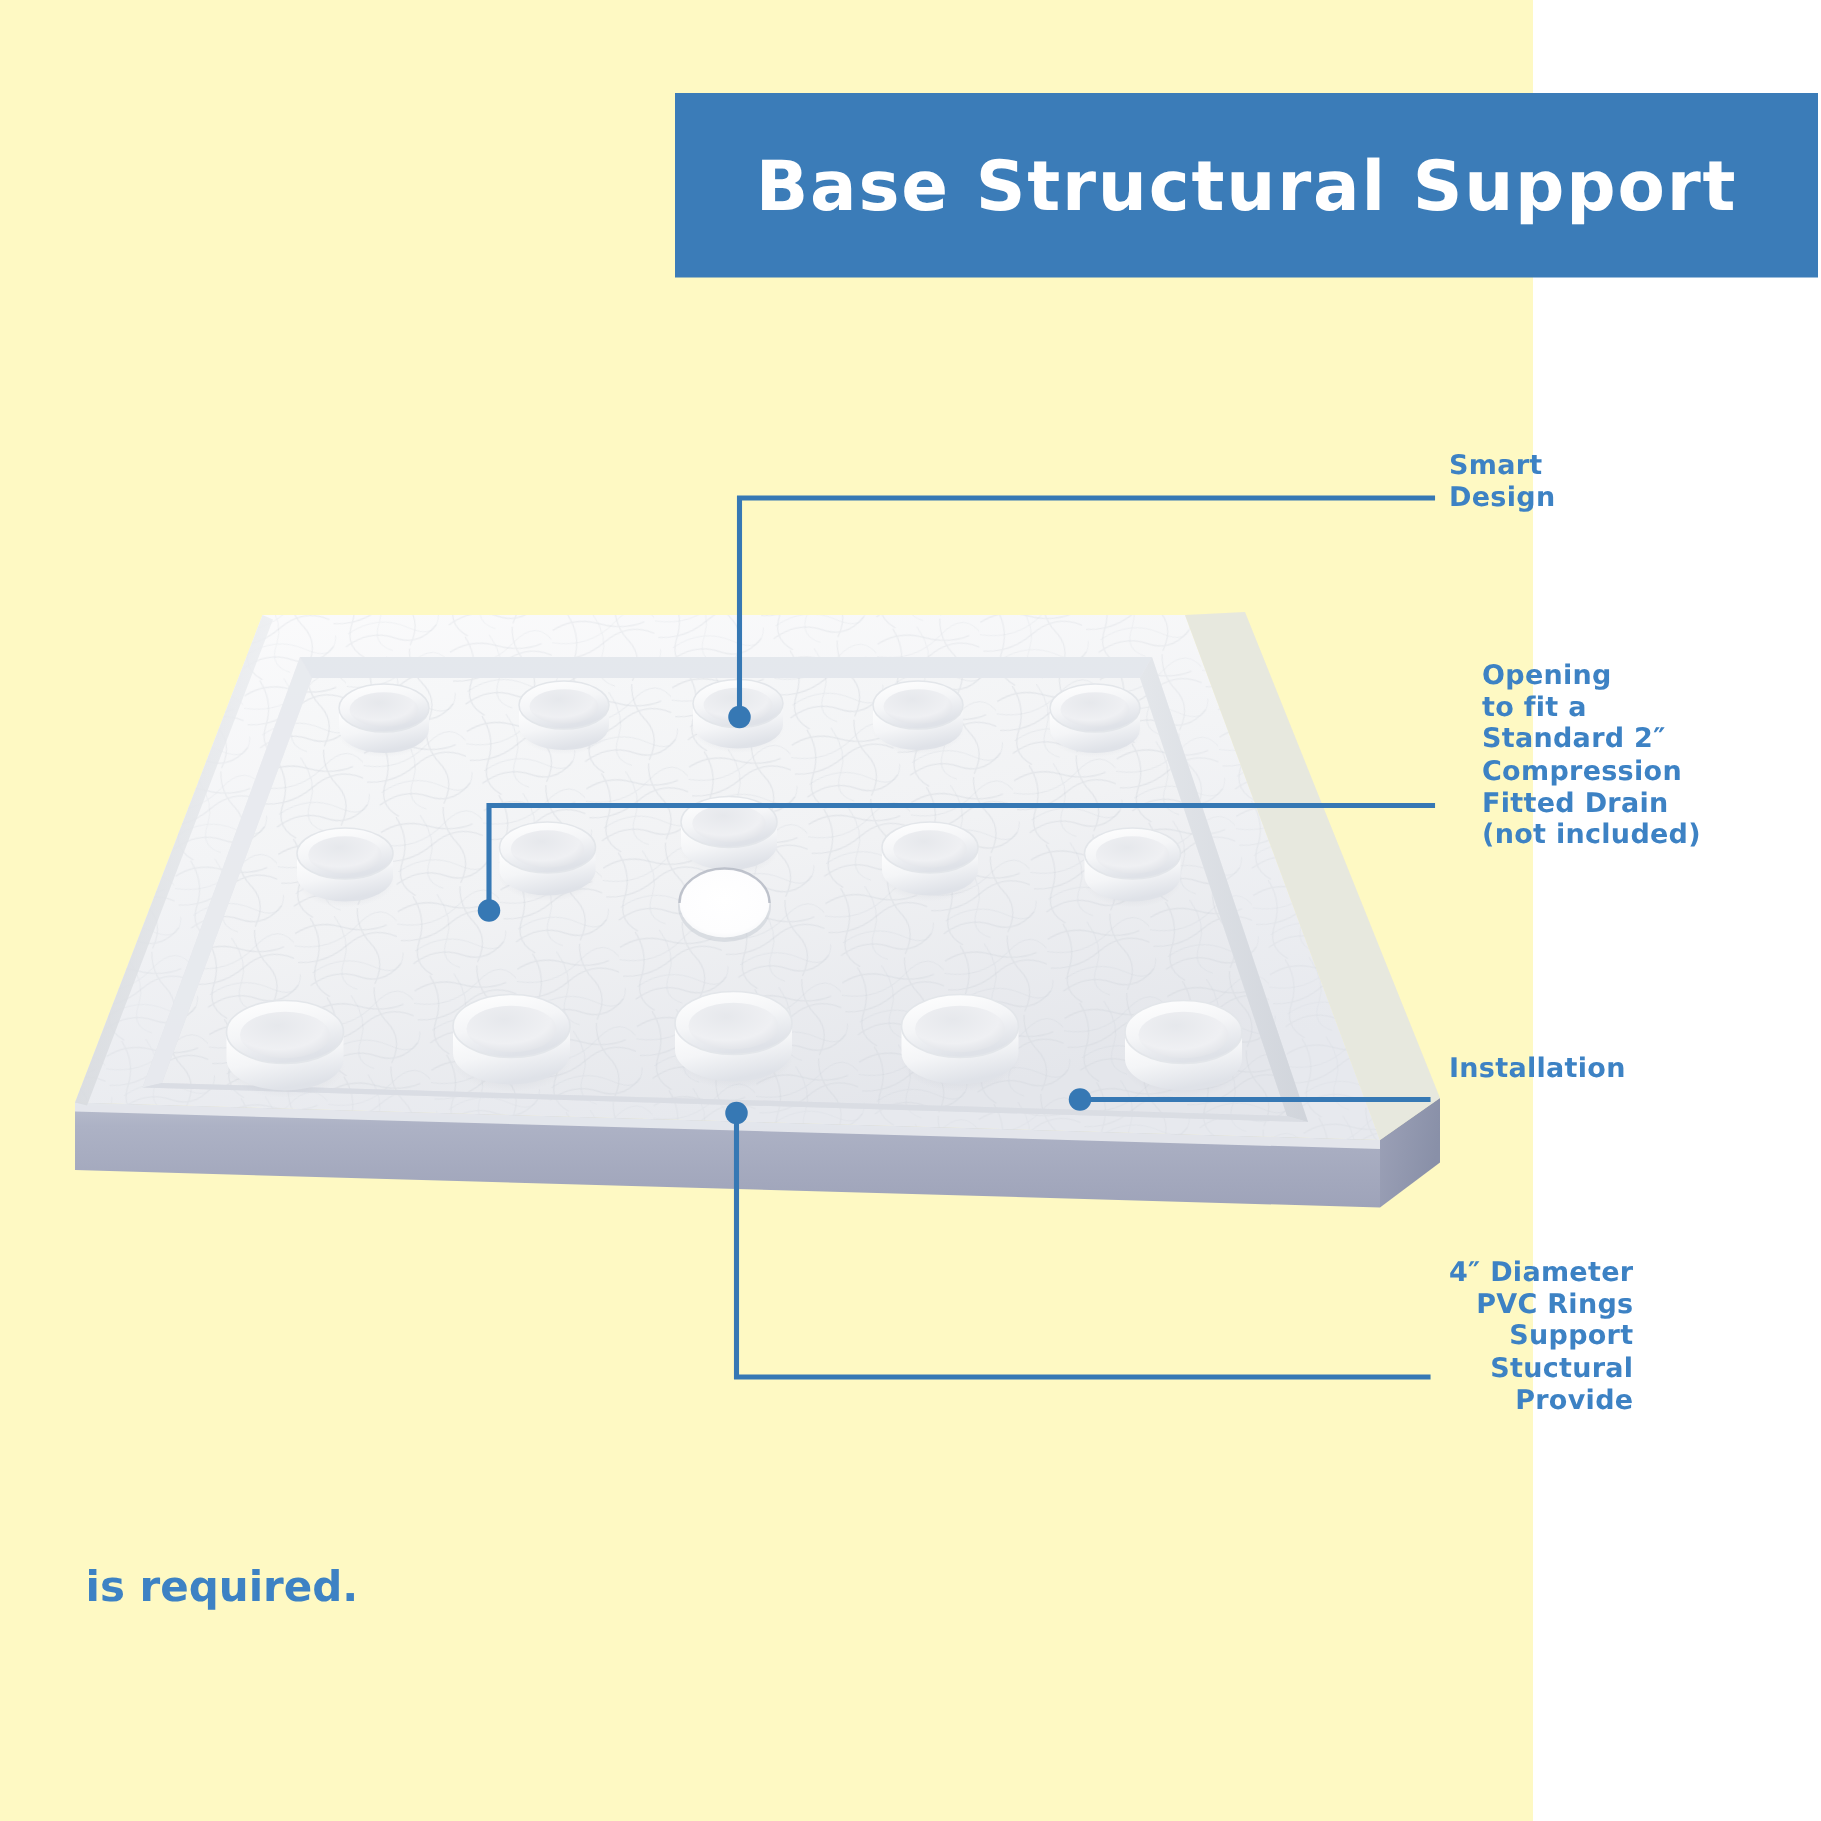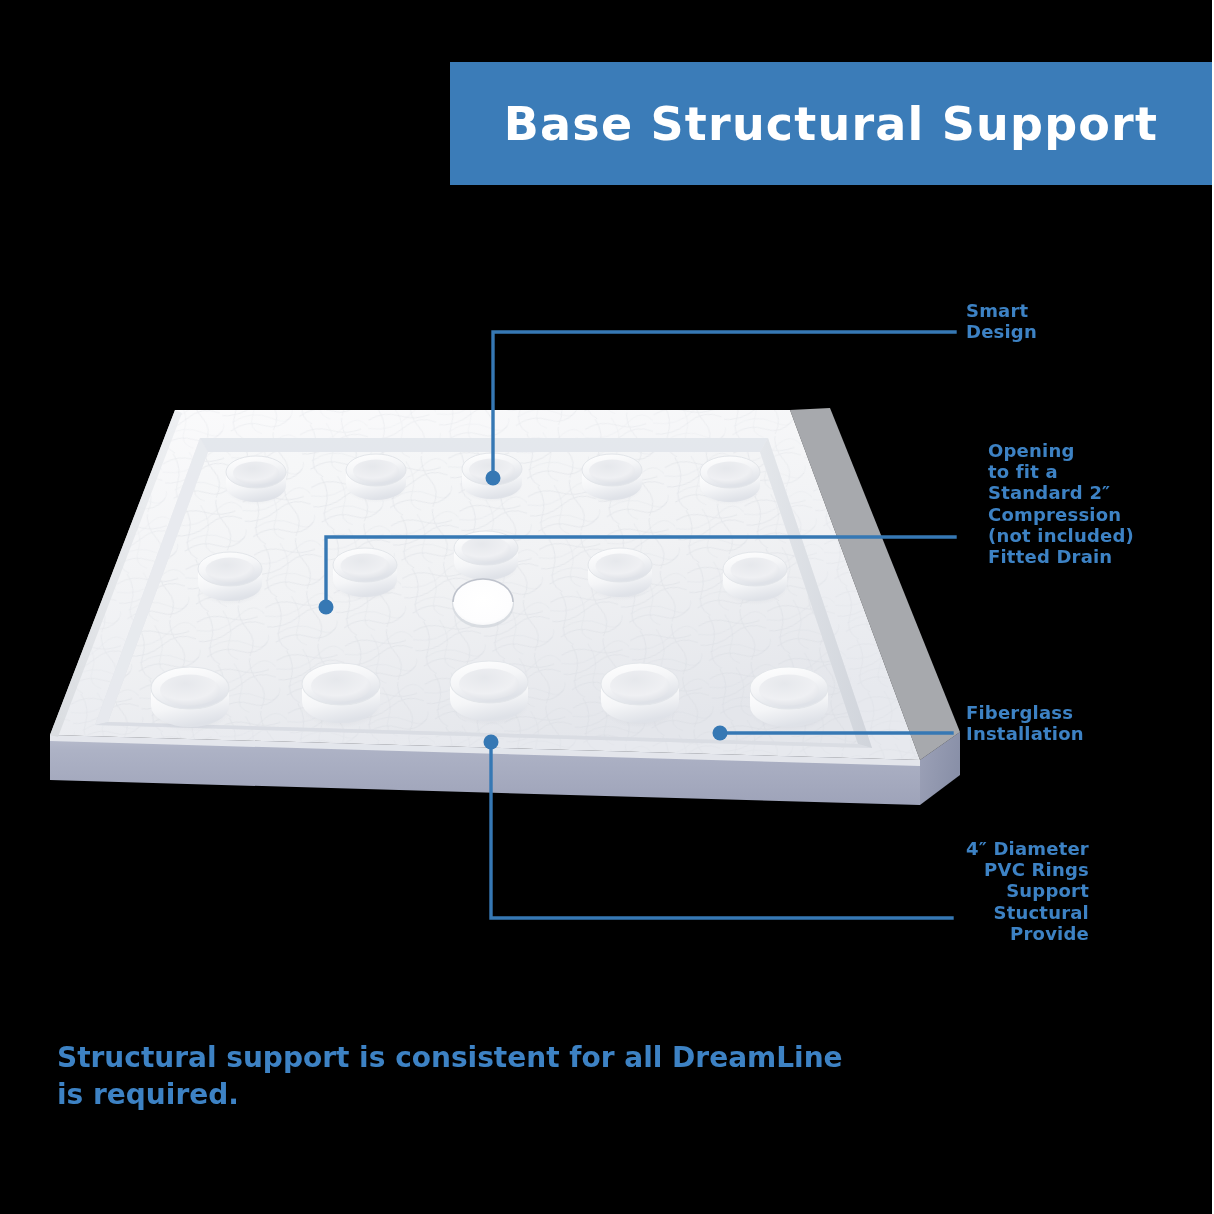--- a/index.html
+++ b/index.html
@@ -11,23 +11,23 @@
   body {
     width: 1214px;
     height: 1214px;
     font-family: "Liberation Sans", sans-serif;
     overflow: hidden;
     position: relative;
   }
 
   #stage {
     position: relative;
-    width: 1212px;
+    width: 1022px;
     height: 1214px;
-    background: #000000;
+    background: #fef9c3;
   }
 
   
   #header-band {
     position: absolute;
     left: 450px;
     top: 62px;
     width: 762px;
     height: 123px;
     background: #3b7cb8;
@@ -355,35 +355,33 @@
   <div class="callout-label" id="callout-smart-design">
     <span class="line">Smart</span>
     <span class="line">Design</span>
   </div>
 
   <div class="callout-label" id="callout-drain-opening">
     <span class="line">Opening</span>
     <span class="line">to fit a</span>
     <span class="line">Standard 2″</span>
     <span class="line">Compression</span>
+    <span class="line">Fitted Drain</span>
     <span class="line">(not included)</span>
-    <span class="line">Fitted Drain</span>
   </div>
 
   <div class="callout-label" id="callout-fiberglass">
-    <span class="line">Fiberglass</span>
     <span class="line">Installation</span>
   </div>
 
   <div class="callout-label" id="callout-pvc-rings">
     <span class="line">4″ Diameter</span>
     <span class="line">PVC Rings</span>
     <span class="line">Support</span>
     <span class="line">Stuctural</span>
     <span class="line">Provide</span>
   </div>
 
   <div id="bottom-caption">
-    <span class="line">Structural support is consistent for all DreamLine</span>
     <span class="line">is required.</span>
   </div>
 
 </div>
 
 </body></html>

